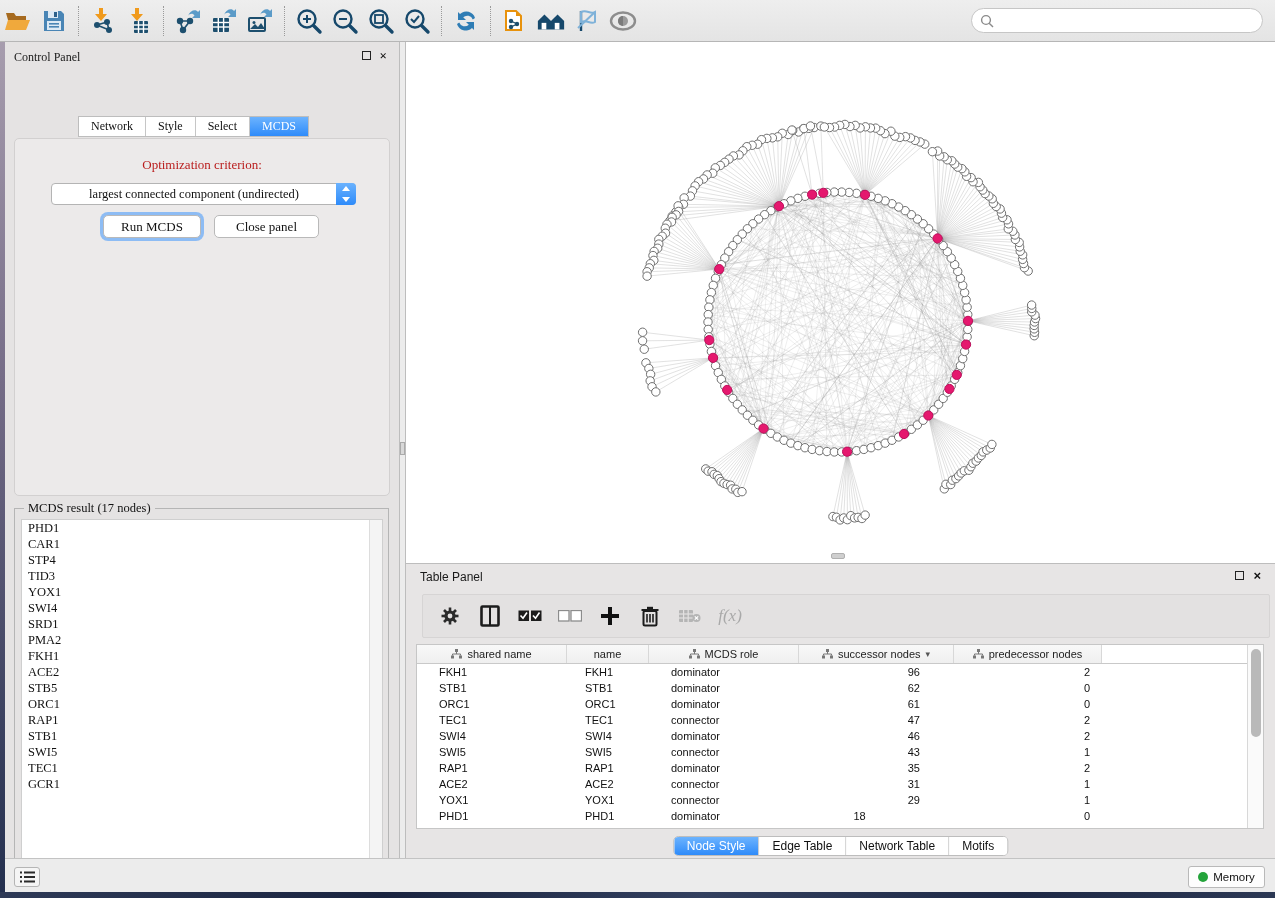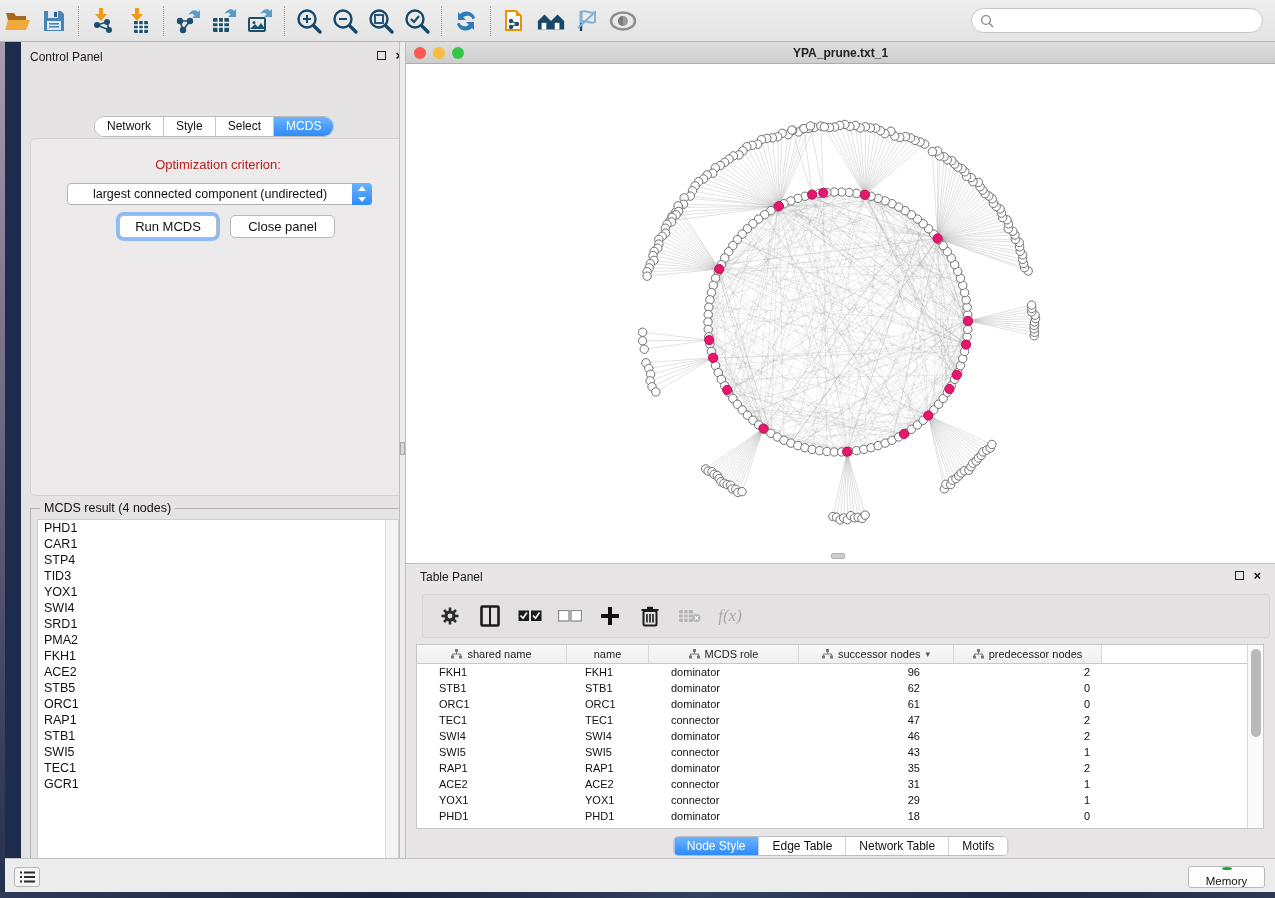--- a/index.html
+++ b/index.html
@@ -18,28 +18,28 @@
   #search-box svg { flex:0 0 auto; }
   #search-input { border:none; outline:none; background:transparent; width:240px; height:20px; font-size:12px; margin-left:5px; }
 
   
   #left-strip { left:0; top:42px; width:5px; height:850px;
     background:linear-gradient(180deg,#a79dae,#756c87 40%,#44496ا 0%,#3c4260 80%,#24304f); }
   #bottom-strip { left:0; top:892px; width:1275px; height:6px;
     background:linear-gradient(90deg,#2e3a57,#1a2440 30%,#33405f 55%,#1e2946 80%,#2c3854); }
 
   
-  #control-panel { left:21px; top:42px; width:394px; height:818px; background:#e5e3e3; }
+  #control-panel { left:5px; top:42px; width:394px; height:818px; background:#e5e3e3;font-family:Liberation Serif, serif; }
   .panel-title { font-size:12px; color:#1a1a1a; }
   .win-btns { position:absolute; display:flex; gap:9px; align-items:center; }
   .win-sq { width:9px; height:9px; border:1.5px solid #222; cursor:pointer; }
   .win-x { font-size:13px; font-weight:bold; color:#111; line-height:9px; cursor:pointer; }
 
   #cp-tabs { position:absolute; left:73px; top:74px; height:21px; display:flex;
-    border:1px solid #bdbdbd; border-radius:10px; overflow:hidden; background:#fff; }
+    border:1px solid #bdbdbd; border-radius:0; overflow:hidden; background:#fff; }
   .cp-tab { height:100%; line-height:19px; text-align:center; font-size:12px; color:#111;
     background:#fff; border-right:1px solid #c6c6c6; cursor:pointer; padding:0 12px; }
   .cp-tab:last-child { border-right:none; }
   .cp-tab.active { background:linear-gradient(#6cb3fe,#2e8bfa); color:#fff; }
 
   #cp-box { position:absolute; left:9px; top:96px; width:376px; height:358px;
     background:#eceaea; border:1px solid #d2d0d0; border-radius:5px; }
   #opt-label { position:absolute; left:0; width:100%; top:18px; text-align:center; font-size:13px; color:#b91c1c; }
   #criterion-select { position:absolute; left:36px; top:44px; width:305px; height:22px;
     background:#fff; border:1px solid #b4b4b4; border-radius:4px; cursor:pointer; display:flex; align-items:center; }
@@ -108,21 +108,21 @@
     border:1px solid #bdbdbd; border-radius:5px; overflow:hidden; background:#fff; }
   .nt-tab { line-height:18px; font-size:12px; color:#111; background:#fff; border-right:1px solid #c6c6c6; padding:0 13px; cursor:pointer; }
   .nt-tab:last-child { border-right:none; }
   .nt-tab.active { background:linear-gradient(#6cb3fe,#2e8bfa); color:#fff; }
 
   
   #status-bar { left:5px; top:858px; width:1270px; height:34px; background:#ececec; border-top:1px solid #c3c3c3; }
   #list-btn { position:absolute; left:9px; top:8px; width:26px; height:20px; background:#f5f5f5;
     border:1px solid #b5b5b5; border-radius:3px; display:flex; align-items:center; justify-content:center; cursor:pointer; }
   #memory-btn { position:absolute; right:10px; top:7px; width:77px; height:22px; background:#fdfdfd;
-    border:1px solid #b9b9b9; border-radius:3px; display:flex; align-items:center; justify-content:center; gap:5px; font-size:11.5px; color:#111; cursor:pointer;flex-direction:column; }
+    border:1px solid #b9b9b9; border-radius:3px; display:flex; align-items:center; justify-content:center; gap:5px; font-size:11.5px; color:#111; cursor:pointer; }
   #memory-dot { width:10px; height:10px; border-radius:50%; background:#23a33a; }
 </style>
 </head>
 <body>
 
 <div id="toolbar" class="abs">
   <div class="tb-icon">
     <svg width="28" height="24" viewBox="0 0 28 24">
         <path d="M2 4 h8 l2 3 h10 v4 H4 Z" fill="#a66a1f"></path>
         <path d="M4 11 h22 l-4 10 H1 Z" fill="#f0a93c"></path>
@@ -292,21 +292,21 @@
       <span class="sel-text">largest connected component (undirected)</span>
       <span class="stepper">
           <i class="up"></i>
           <i class="dn"></i>
         </span>
     </div>
     <div class="cp-btn" id="run-btn">Run MCDS</div>
     <div class="cp-btn" id="close-btn">Close panel</div>
   </div>
   <div id="mcds-fieldset">
-    <div id="mcds-legend">MCDS result (4 nodes)</div>
+    <div id="mcds-legend">MCDS result (17 nodes)</div>
     <div id="mcds-list">
       <div id="mcds-items">
           <div class="mcds-item">PHD1</div>
           <div class="mcds-item">CAR1</div>
           <div class="mcds-item">STP4</div>
           <div class="mcds-item">TID3</div>
           <div class="mcds-item">YOX1</div>
           <div class="mcds-item">SWI4</div>
           <div class="mcds-item">SRD1</div>
           <div class="mcds-item">PMA2</div>
@@ -323,26 +323,20 @@
       <div id="mcds-scroll"></div>
     </div>
   </div>
 </div>
 
 <div id="v-splitter" class="abs">
   <div id="v-handle"></div>
 </div>
 
 <div id="network-panel" class="abs">
-  <div id="net-titlebar">
-    <div id="net-title">YPA_prune.txt_1</div>
-    <div class="tl" style="background:#fc5753;"></div>
-    <div class="tl" style="background:#fdbc40; margin-left:7px;"></div>
-    <div class="tl" style="background:#33c748; margin-left:7px;"></div>
-  </div>
   <div id="net-canvas">
     <svg id="net-svg" width="869" height="499" viewBox="0 0 869 499">
         <g>
           <line x1="372.9812350338589" y1="142.16915185551215" x2="326.8277907312568" y2="334.4120827980215" stroke="#8a8a8a" stroke-width="0.45" opacity="0.32"></line>
           <line x1="372.9812350338589" y1="142.16915185551215" x2="309.5602327268618" y2="214.31357888199406" stroke="#8a8a8a" stroke-width="0.45" opacity="0.32"></line>
           <line x1="372.9812350338589" y1="142.16915185551215" x2="505.37761845268005" y2="365.31134660516057" stroke="#8a8a8a" stroke-width="0.45" opacity="0.32"></line>
           <line x1="372.9812350338589" y1="142.16915185551215" x2="364.868329986935" y2="369.3253739327066" stroke="#8a8a8a" stroke-width="0.45" opacity="0.32"></line>
           <line x1="372.9812350338589" y1="142.16915185551215" x2="492.6667520193376" y2="143.02371897028414" stroke="#8a8a8a" stroke-width="0.45" opacity="0.32"></line>
           <line x1="372.9812350338589" y1="142.16915185551215" x2="302.8473744046885" y2="272.8188832857702" stroke="#8a8a8a" stroke-width="0.45" opacity="0.32"></line>
           <line x1="372.9812350338589" y1="142.16915185551215" x2="413.4990710244729" y2="129.32321255547876" stroke="#8a8a8a" stroke-width="0.45" opacity="0.32"></line>
@@ -1401,21 +1395,21 @@
           <div class="nt-cell" style="width: 150px; padding-left: 22px;">YOX1</div>
           <div class="nt-cell" style="width: 82px; padding-left: 18px;">YOX1</div>
           <div class="nt-cell" style="width: 150px; padding-left: 22px;">connector</div>
           <div class="nt-cell" style="width: 155px; text-align: right; padding-right: 34px;">29</div>
           <div class="nt-cell" style="width: 148px; text-align: right; padding-right: 12px;">1</div>
         </div>
         <div class="nt-row">
           <div class="nt-cell" style="width: 150px; padding-left: 22px;">PHD1</div>
           <div class="nt-cell" style="width: 82px; padding-left: 18px;">PHD1</div>
           <div class="nt-cell" style="width: 150px; padding-left: 22px;">dominator</div>
-          <div class="nt-cell" style="width: 155px; text-align: right; padding-right: 34px;">18</div>
+          <div class="nt-cell" style="width: 155px; text-align: center; padding-right: 34px;">18</div>
           <div class="nt-cell" style="width: 148px; text-align: right; padding-right: 12px;">0</div>
         </div>
       </div>
     <div id="nt-scroll">
       <div id="nt-thumb"></div>
     </div>
   </div>
 
   <div id="nt-tabs">
       <div class="nt-tab active">Node Style</div>

